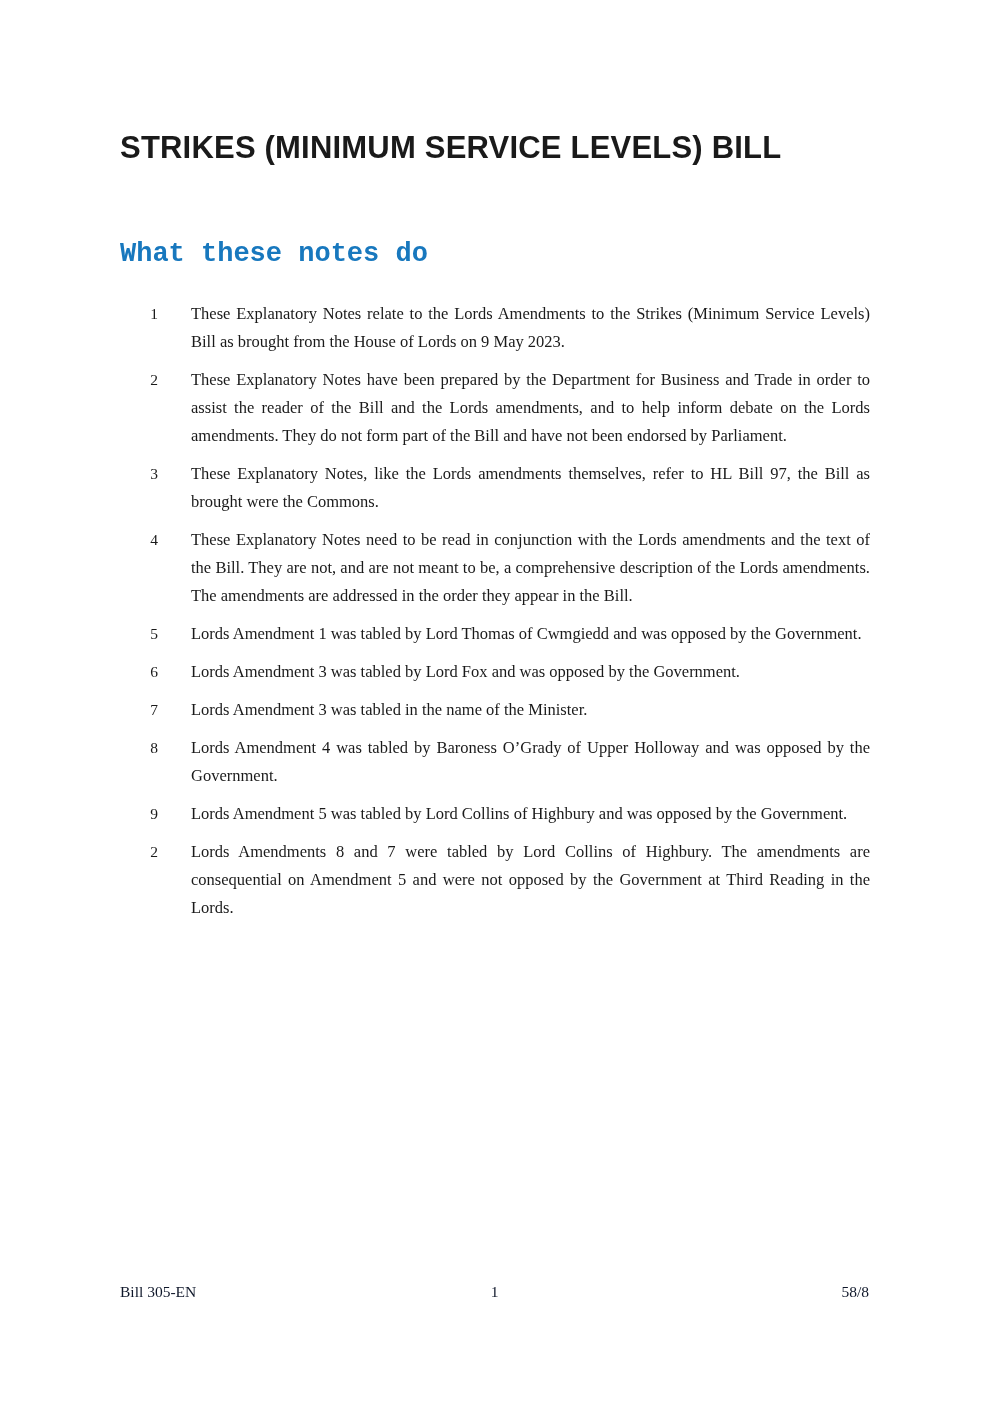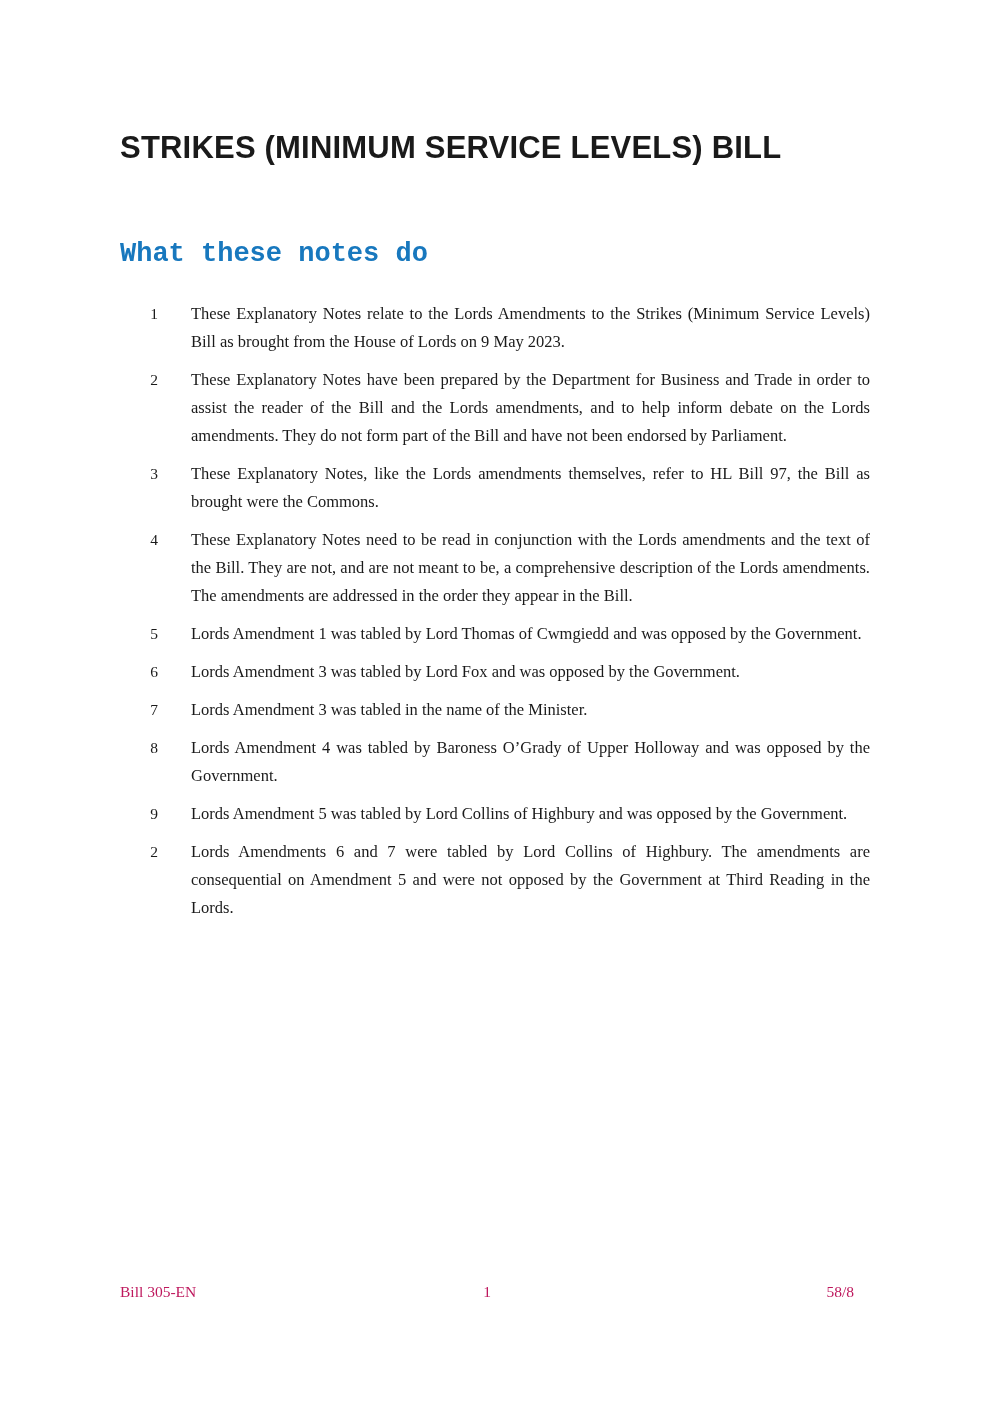--- a/index.html
+++ b/index.html
@@ -61,26 +61,26 @@
     font-size: 15.5px;
   }
   .para-text {
     flex: 1;
     margin-left: 33px;
     text-align: justify;
   }
   .footer {
     position: absolute;
     left: 120px;
-    right: 137px;
+    right: 122px;
     bottom: 100px;
     display: flex;
     font-family: "Liberation Serif", "DejaVu Serif", serif;
     font-size: 15.5px;
-    color: #be185d;
+    color: #0f172a;
   }
   .footer > span { flex: 1; }
   .footer .f-left   { text-align: left; }
   .footer .f-center { text-align: center; }
   .footer .f-right  { text-align: right; }
 </style>
 </head>
 <body>
 
 <div class="page">
@@ -122,21 +122,21 @@
       <div class="para">
         <div class="para-num">8</div>
         <div class="para-text">Lords Amendment 4 was tabled by Baroness O’Grady of Upper Holloway and was opposed by the Government.</div>
       </div>
       <div class="para">
         <div class="para-num">9</div>
         <div class="para-text">Lords Amendment 5 was tabled by Lord Collins of Highbury and was opposed by the Government.</div>
       </div>
       <div class="para">
         <div class="para-num">2</div>
-        <div class="para-text">Lords Amendments 6 and 7 were tabled by Lord Collins of Highbury. The amendments are consequential on Amendment 5 and were not opposed by the Government at Third Reading in the Lords.</div>
+        <div class="para-text">Lords Amendments 8 and 7 were tabled by Lord Collins of Highbury. The amendments are consequential on Amendment 5 and were not opposed by the Government at Third Reading in the Lords.</div>
       </div>
     </div>
 
   <div class="footer">
     <span class="f-left">Bill 305-EN</span>
     <span class="f-center">1</span>
     <span class="f-right">58/8</span>
   </div>
 
 </div>

